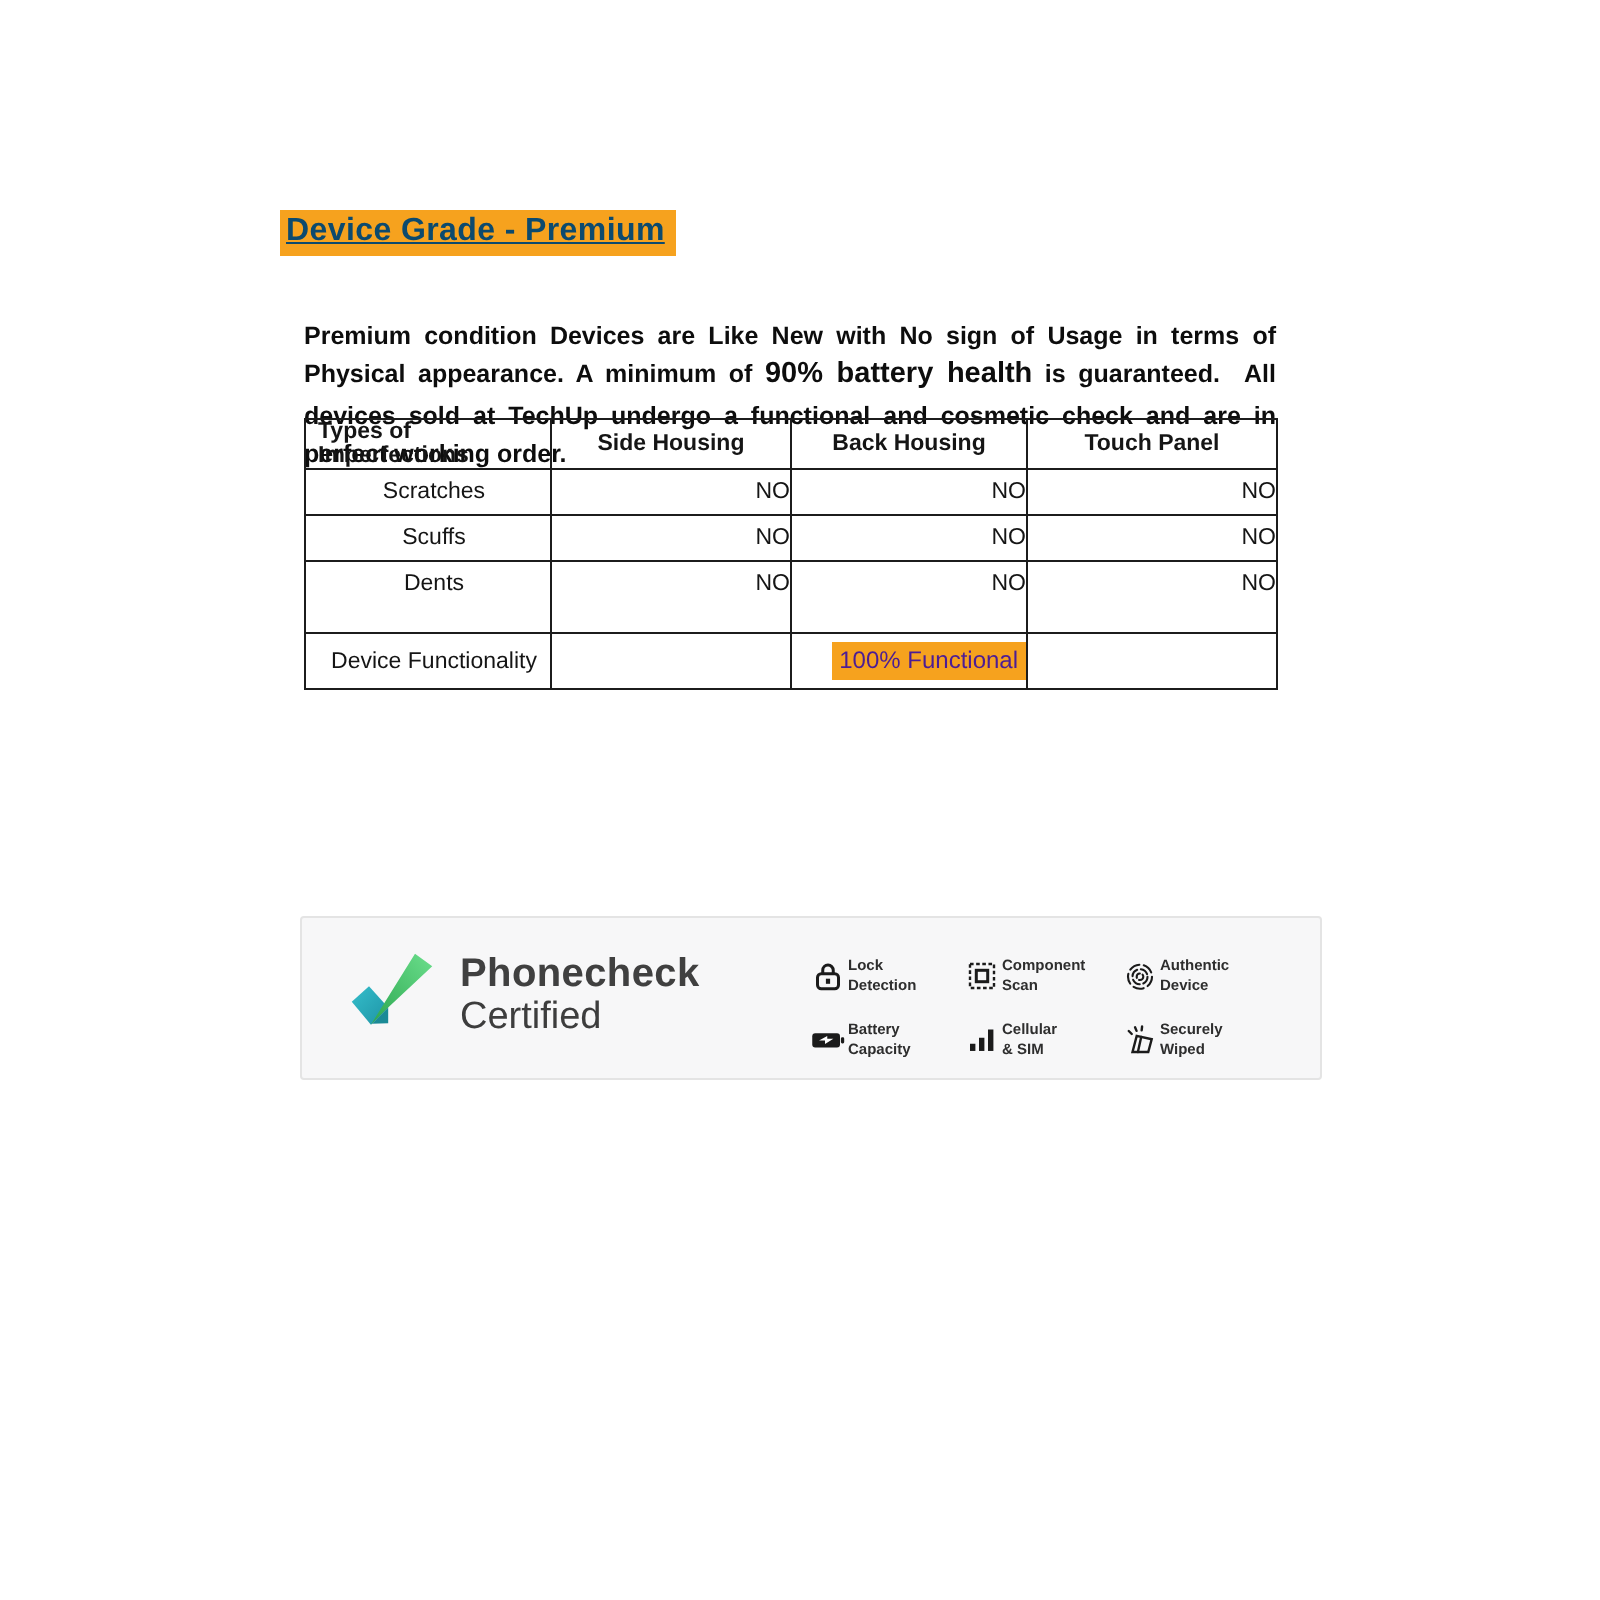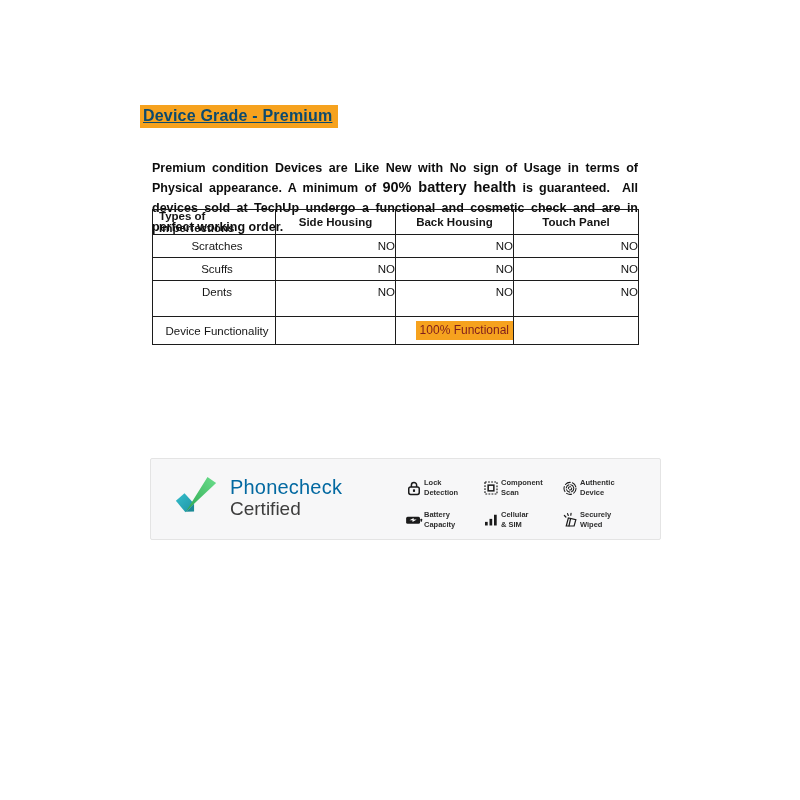--- a/index.html
+++ b/index.html
@@ -19,30 +19,30 @@
   
   table.grade{position:absolute;left:152px;top:209px;width:486px;
     border-collapse:collapse;table-layout:fixed;font-size:11.5px;color:#151515;padding-left:48px;}
   table.grade th, table.grade td{border:1px solid #1c1c1c;padding:0;}
   table.grade th{font-weight:bold;height:22px;text-align:center;}
   table.grade th.col-label{text-align:left;padding-left:6px;}
   table.grade td{height:22px;text-align:right;font-weight:normal;}
   table.grade td.cell-label{text-align:center;padding-left:6px;}
   tr.row-tall td{height:30px;vertical-align:top;padding-top:5px;}
   tr.row-func td{height:27px;}
-  .hl-orange{display:inline-block;background:#F6A21E;color:#7f1d1d;
+  .hl-orange{display:inline-block;background:#F6A21E;color:#4c1d95;
     font-size:12px;font-weight:normal;padding:2px 4px 3px 4px;}
 
   
   .cert-panel{position:absolute;left:150px;top:458px;width:509px;height:80px;
     background:#F7F7F8;border:1px solid #E4E4E4;border-radius:2px;}
   .brand{position:absolute;left:22px;top:14px;display:flex;align-items:center;}
   .brand-mark{width:46px;height:48px;}
   .brand-text{margin-left:11px;}
-  .brand-name{font-size:20px;font-weight:normal;color:#0369a1;line-height:22px;letter-spacing:.2px;}
+  .brand-name{font-size:20px;font-weight:bold;color:#404040;line-height:22px;letter-spacing:.2px;}
   .brand-sub{font-size:19px;font-weight:normal;color:#3D3D3D;line-height:21px;}
 
   .features{position:absolute;left:254px;top:17px;display:grid;
     grid-template-rows:24px 24px;grid-template-columns:77px 79px 86px;
     grid-auto-flow:column;row-gap:8px;}
   .feature{display:flex;align-items:center;}
   .feature .f-icon{width:18px;height:18px;flex:0 0 18px;}
   .feature .f-label{margin-left:1px;font-size:7.5px;font-weight:bold;
     color:#2E2E2E;line-height:1.3;white-space:nowrap;}
 </style>

